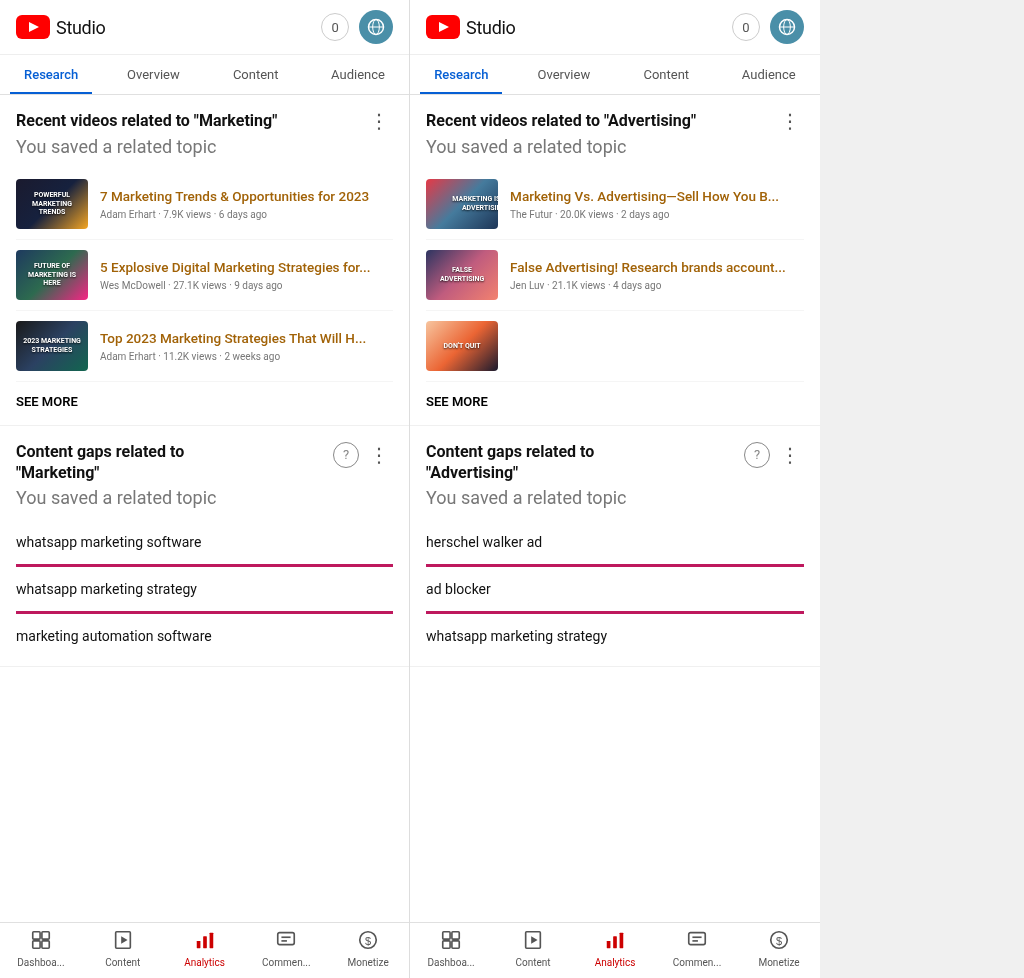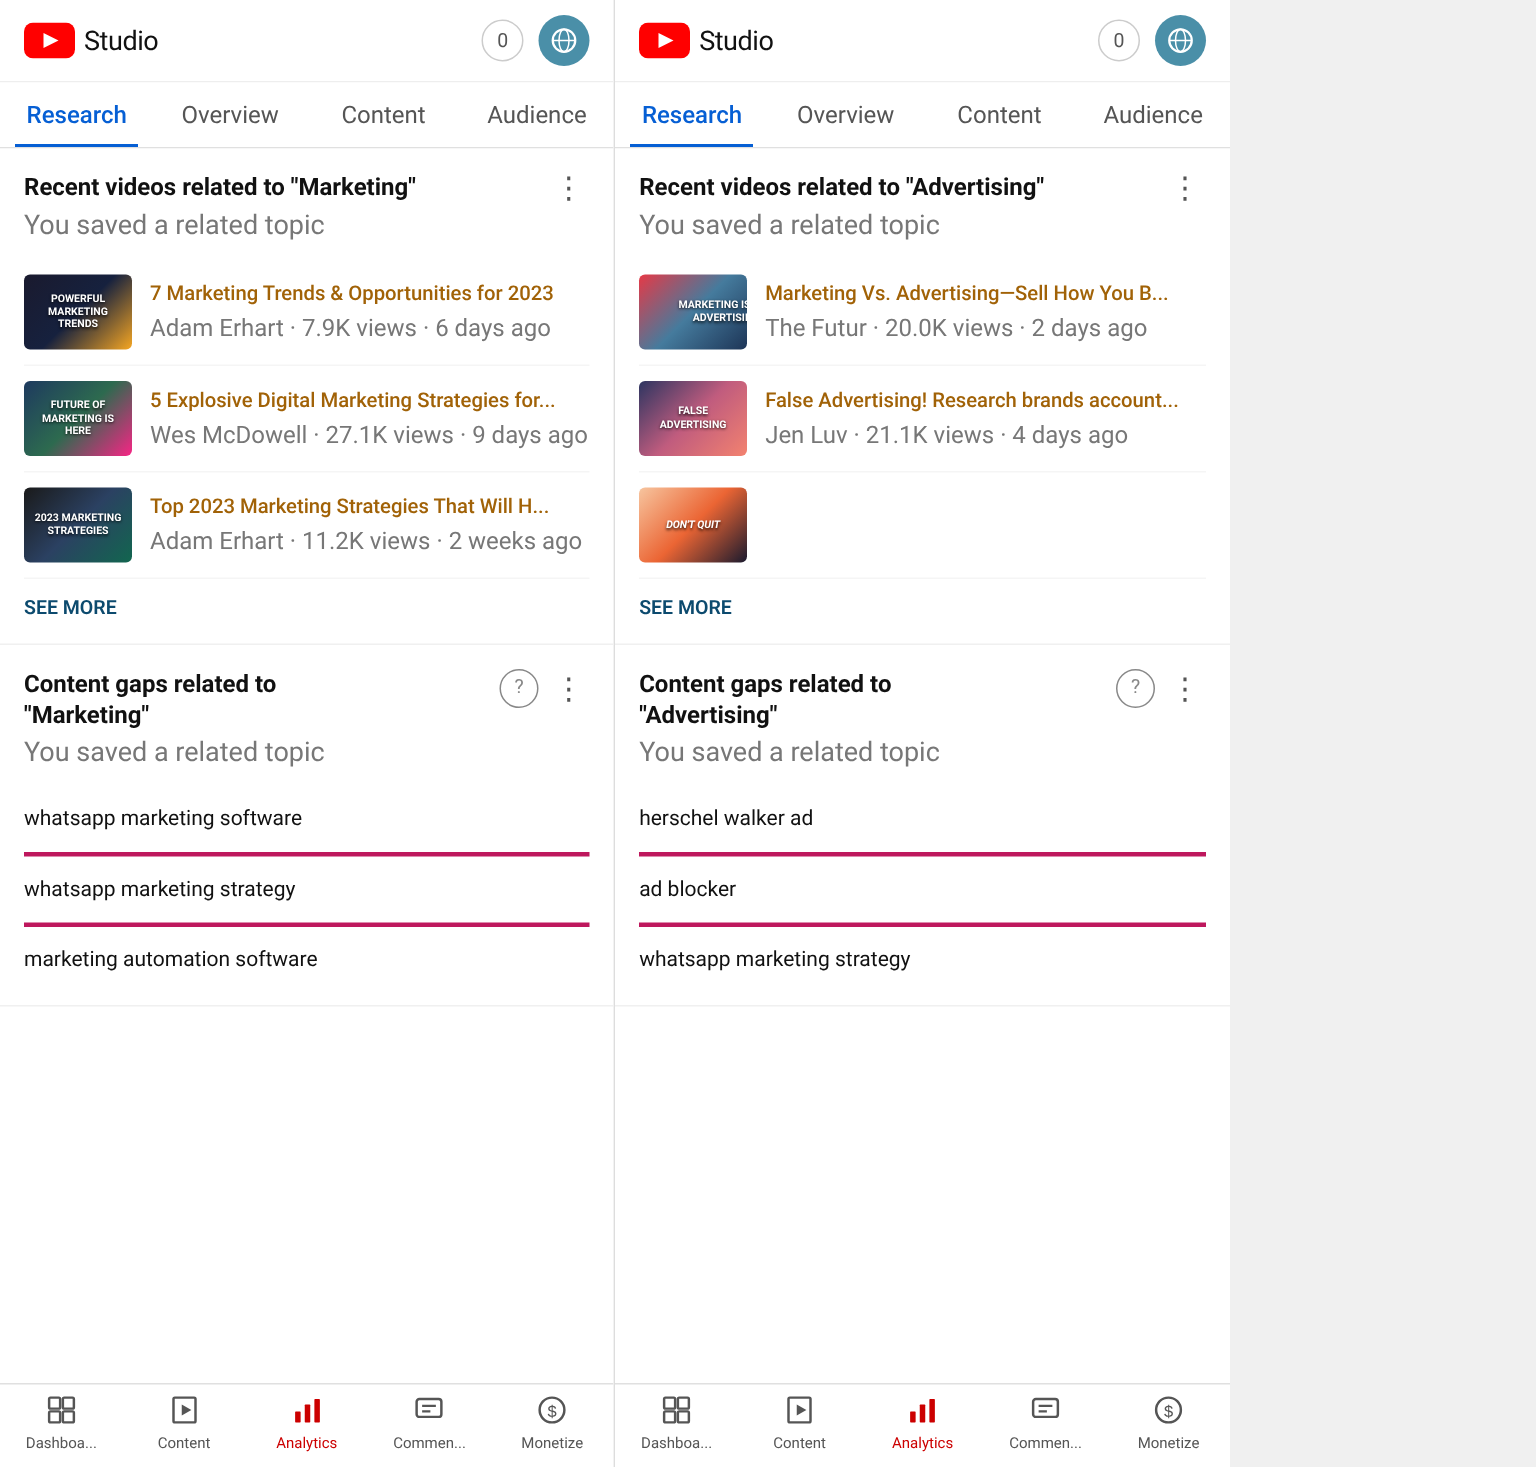--- a/index.html
+++ b/index.html
@@ -83,21 +83,21 @@
     
     .tabs-bar {
       display: flex;
       border-bottom: 1px solid #e0e0e0;
       background: #fff;
     }
     .tab-item {
       flex: 1;
       text-align: center;
       padding: 12px 4px;
-      font-size: 16px;
+      font-size: 13px;
       color: #555;
       cursor: pointer;
       position: relative;
       white-space: nowrap;
     }
     .tab-item.active {
       color: #065fd4;
       font-weight: 500;
     }
     .tab-item.active::after {
@@ -180,21 +180,21 @@
       flex-shrink: 0;
       overflow: hidden;
       position: relative;
     }
     
     .thumb-1 { background: linear-gradient(135deg, #1a1a2e 0%, #16213e 50%, #f5a623 100%); }
     .thumb-2 { background: linear-gradient(135deg, #1e3a5f 0%, #2d6a4f 50%, #f72585 100%); }
     .thumb-3 { background: linear-gradient(135deg, #1a1a1a 0%, #2b4162 50%, #12664f 100%); }
     .thumb-adv1 { background: linear-gradient(135deg, #e63946 0%, #457b9d 50%, #1d3557 100%); padding-left: 22px; }
     .thumb-adv2 { background: linear-gradient(135deg, #2d3561 0%, #c05c7e 50%, #f3826f 100%); }
-    .thumb-adv3 { background: linear-gradient(135deg, #f7c59f 0%, #eb6534 50%, #1a1a2e 100%); font-style: italic; }
+    .thumb-adv3 { background: linear-gradient(135deg, #f7c59f 0%, #eb6534 50%, #1a1a2e 100%); }
     .thumb-label {
       position: absolute;
       width: 100%;
       height: 100%;
       display: flex;
       align-items: center;
       justify-content: center;
       font-size: 7px;
       color: #fff;
       font-weight: 700;
@@ -207,25 +207,25 @@
       flex: 1;
     }
     .video-title {
       font-size: 13.5px;
       font-weight: 500;
       color: #a16207;
       line-height: 1.3;
       margin-bottom: 3px;
     }
     .video-meta {
-      font-size: 16px;
+      font-size: 10px;
       color: #777;
     }
     .see-more {
-      color: #0c4a6e;
+      color: #000000;
       font-size: 13px;
       font-weight: 600;
       padding: 12px 0 8px;
       cursor: pointer;
       display: block;
     }
     
     .gap-item {
       padding: 14px 0;
       border-bottom: 3px solid #be185d;

